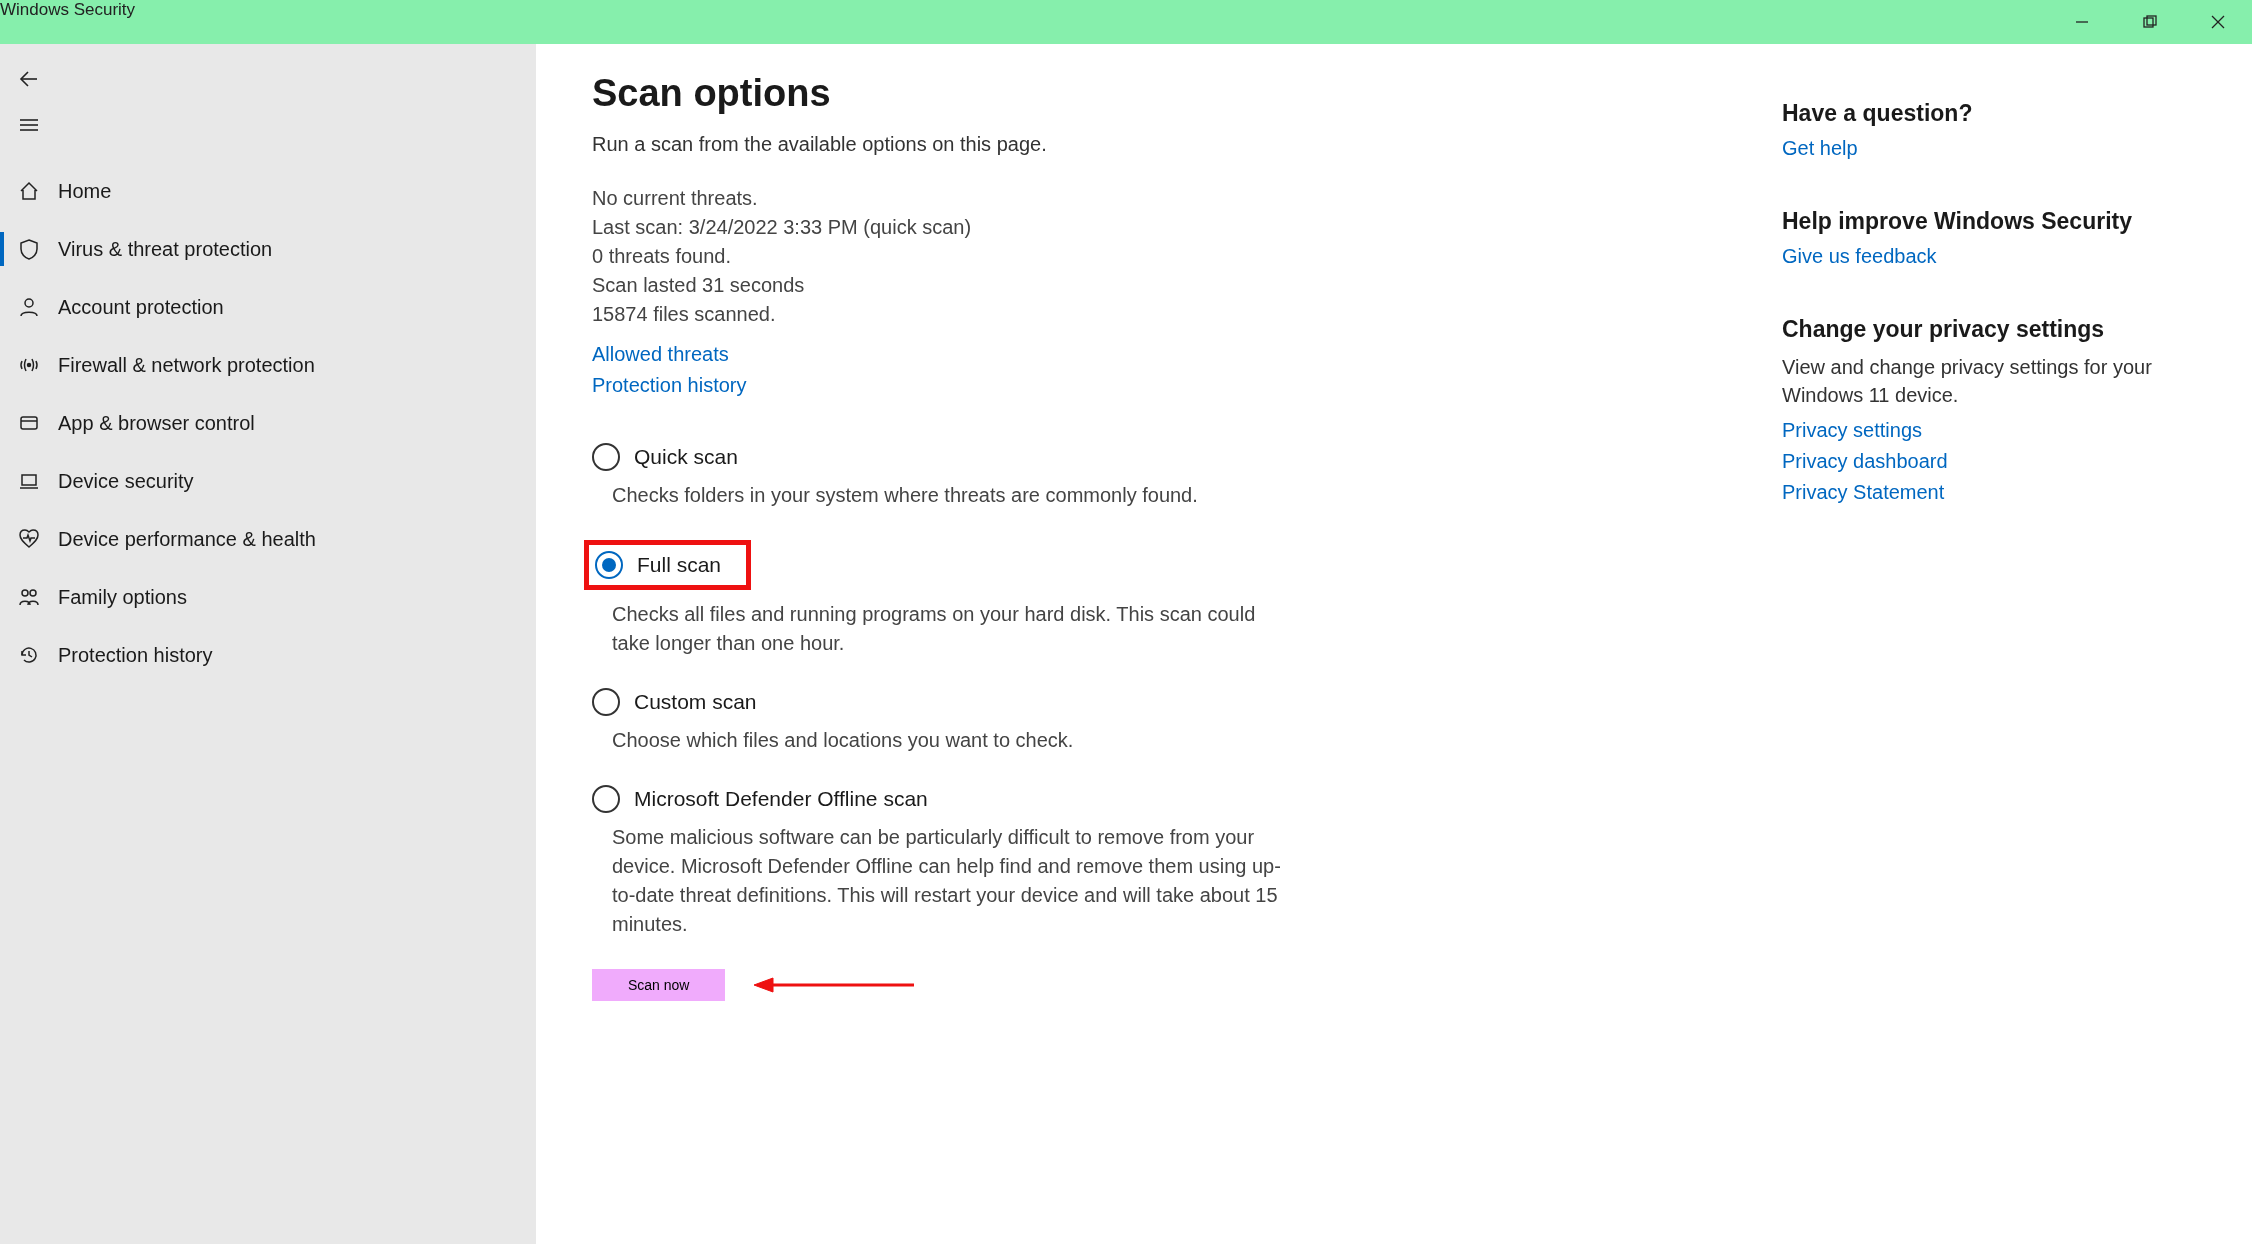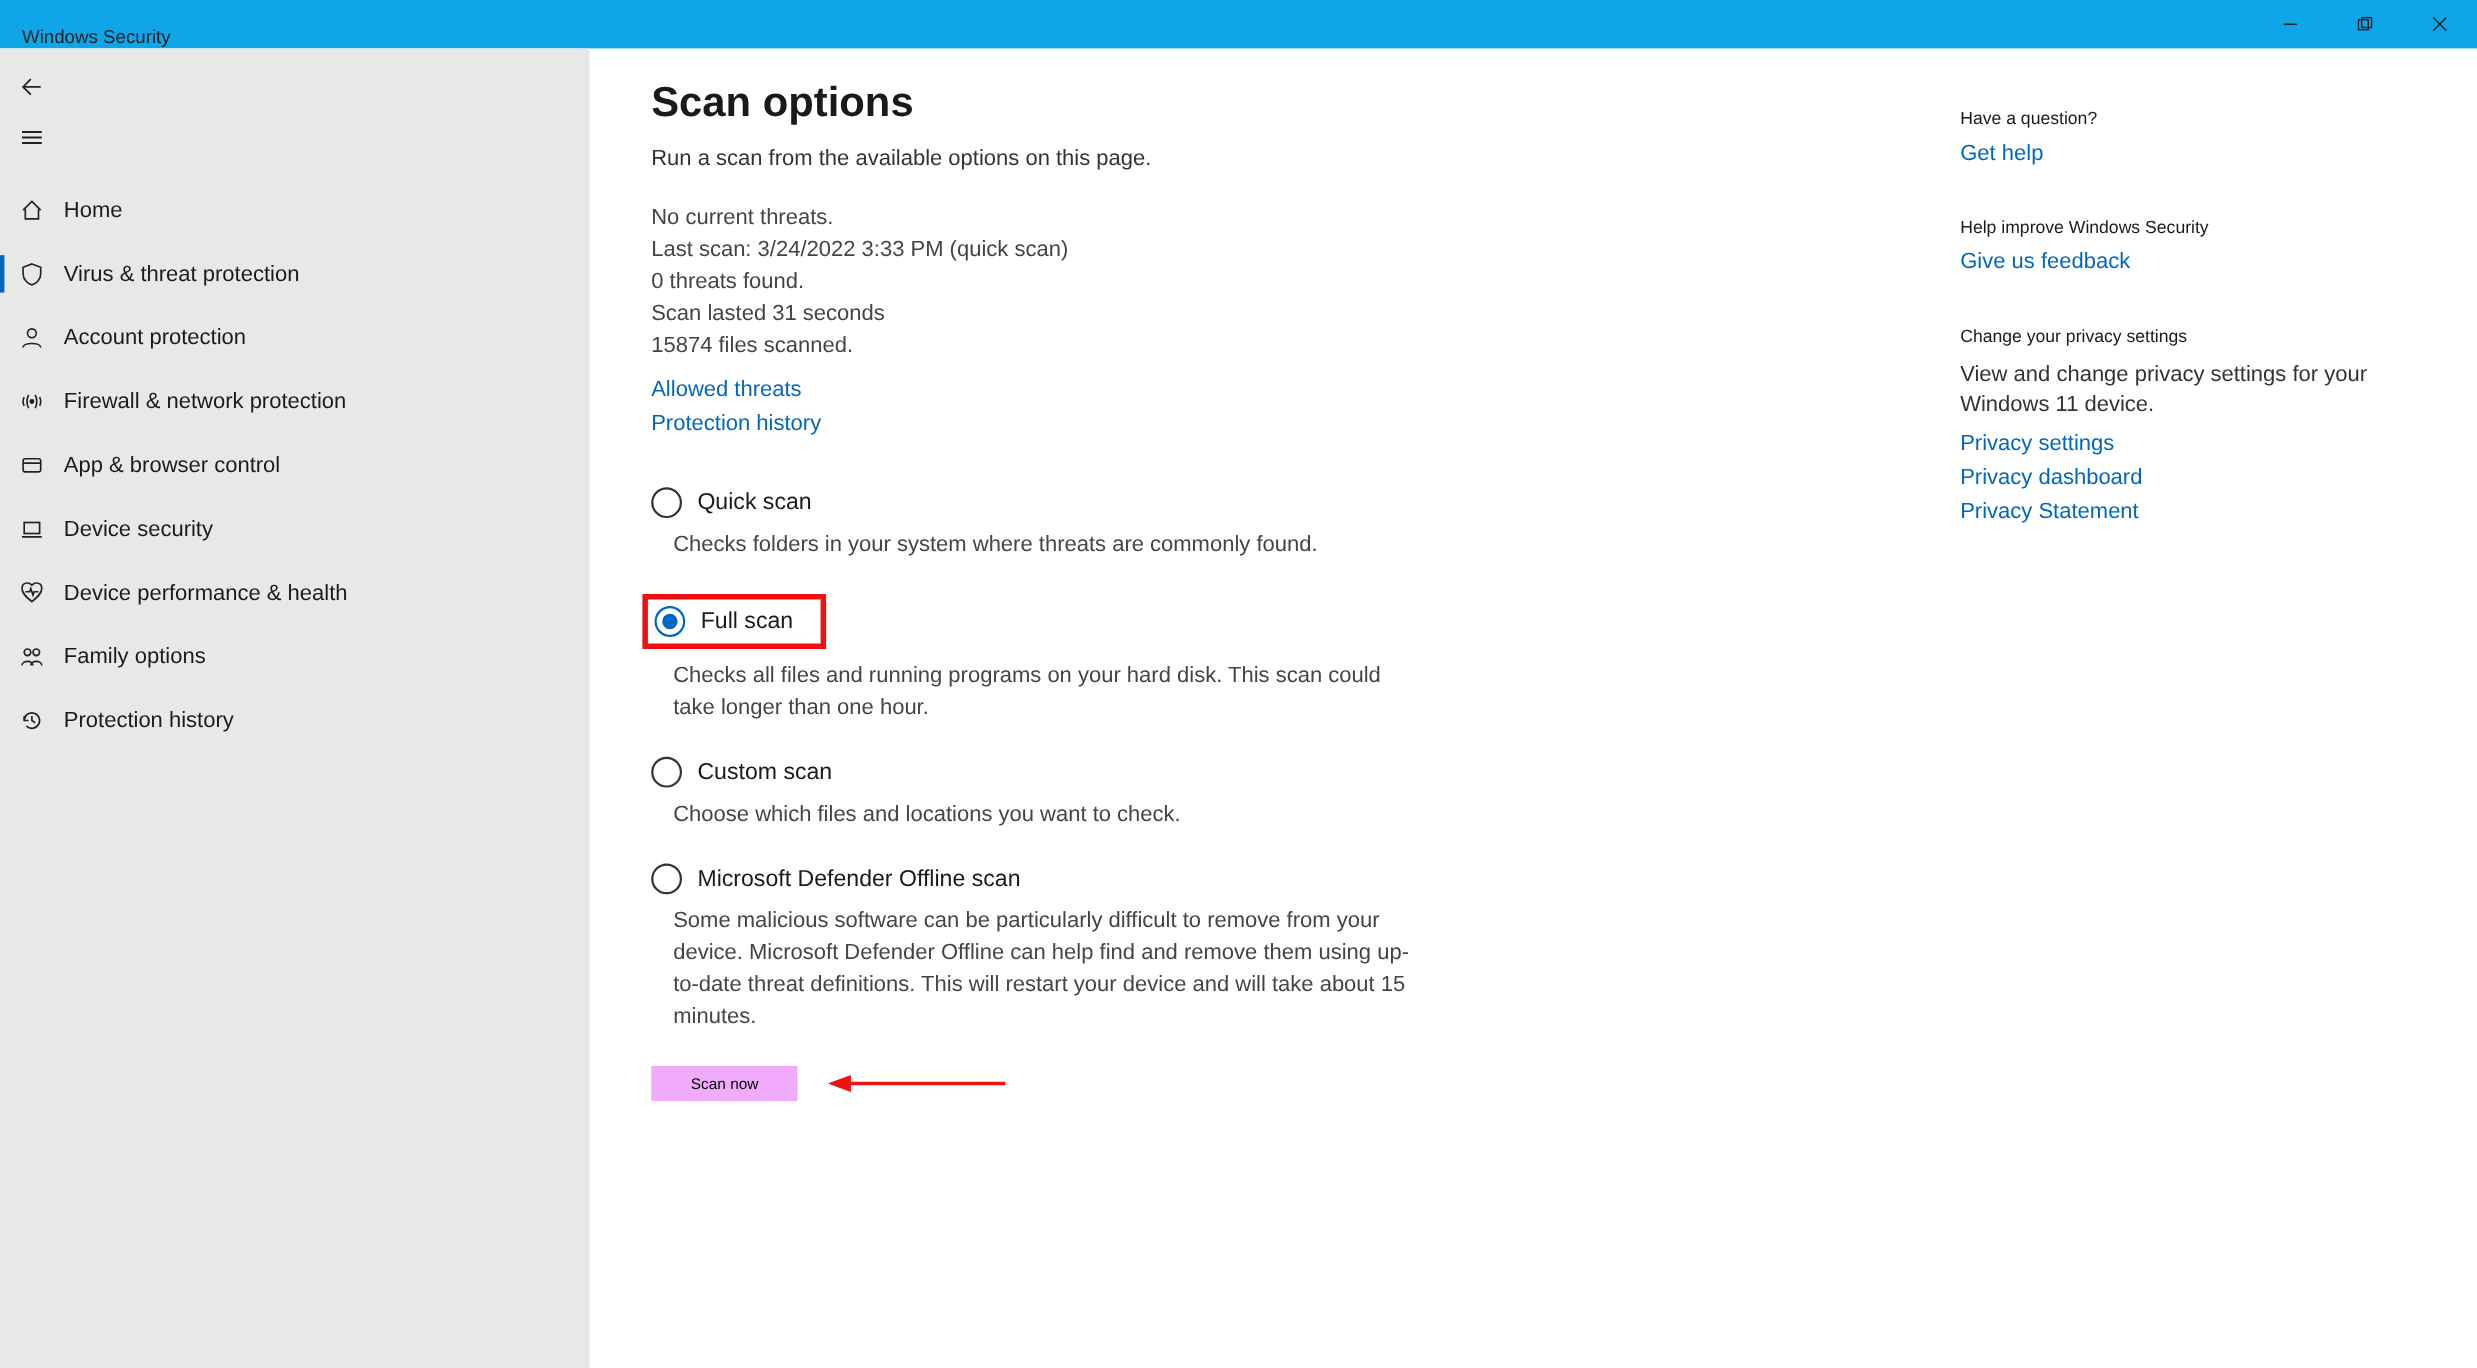--- a/index.html
+++ b/index.html
@@ -9,24 +9,24 @@
     color: #1a1a1a;
     background: #fff;
     width: 2252px;
     height: 1244px;
     overflow: hidden;
   }
   
   .titlebar {
     height: 44px;
     display: flex;
-    align-items: flex-end;
+    align-items: flex-start;
     justify-content: space-between;
-    padding-left: 20px;
-    background: #0ea5e9;
+    padding-left: 0;
+    background: #86efac;
   }
   .titlebar-title { font-size: 17px; color: #222; }
   .winctrls { display: flex; height: 100%; }
   .winctrl {
     width: 68px;
     display: flex;
     align-items: center;
     justify-content: center;
     cursor: pointer;
   }
@@ -147,21 +147,21 @@
   .arrow-annot svg { stroke:#e11; fill:#e11; }
 
   
   .rail {
     margin-left: auto;
     width: 430px;
     padding-top: 28px;
     padding-right: 40px;
   }
   .rail-group { margin-bottom: 48px; }
-  .rail-heading { font-size: 16px; font-weight: 400; margin-bottom: 10px; }
+  .rail-heading { font-size: 23px; font-weight: 700; margin-bottom: 10px; }
   .rail-text { font-size: 20px; color: #333; line-height:1.4; margin-bottom: 10px; }
   .rail a {
     display: block;
     color: #0067c0;
     font-size: 20px;
     text-decoration: none;
     margin-bottom: 8px;
   }
 </style>
 </head>

